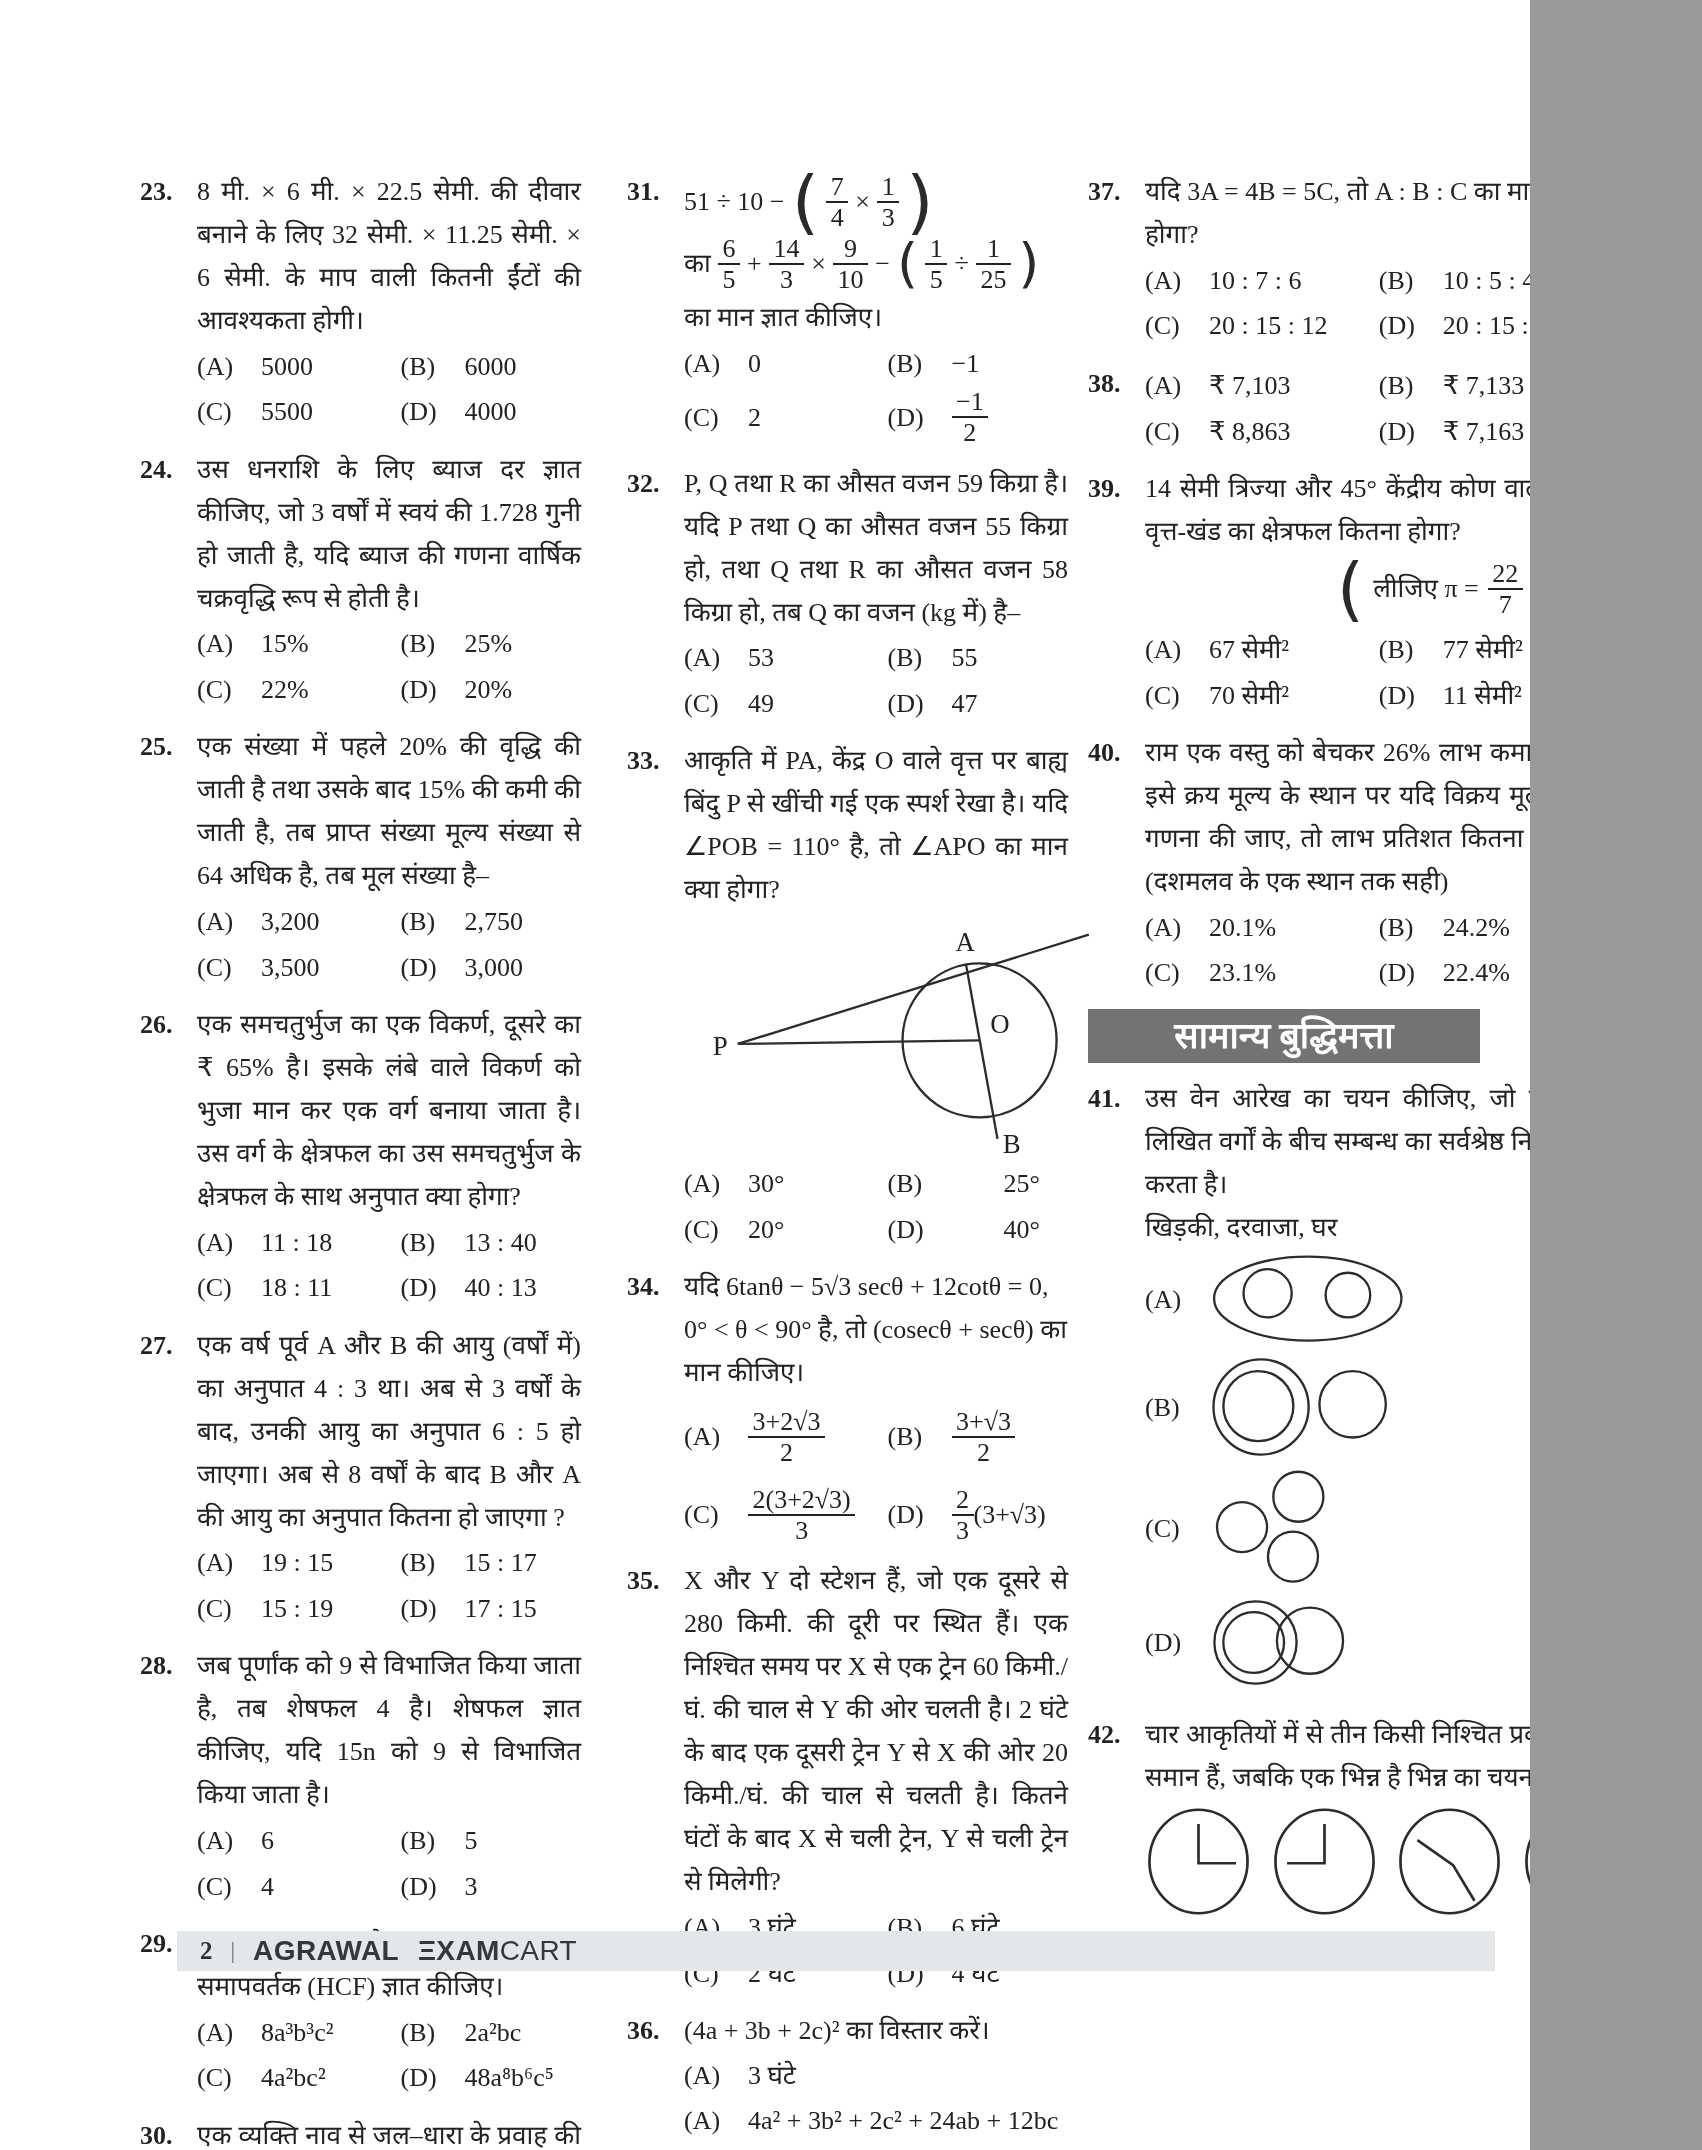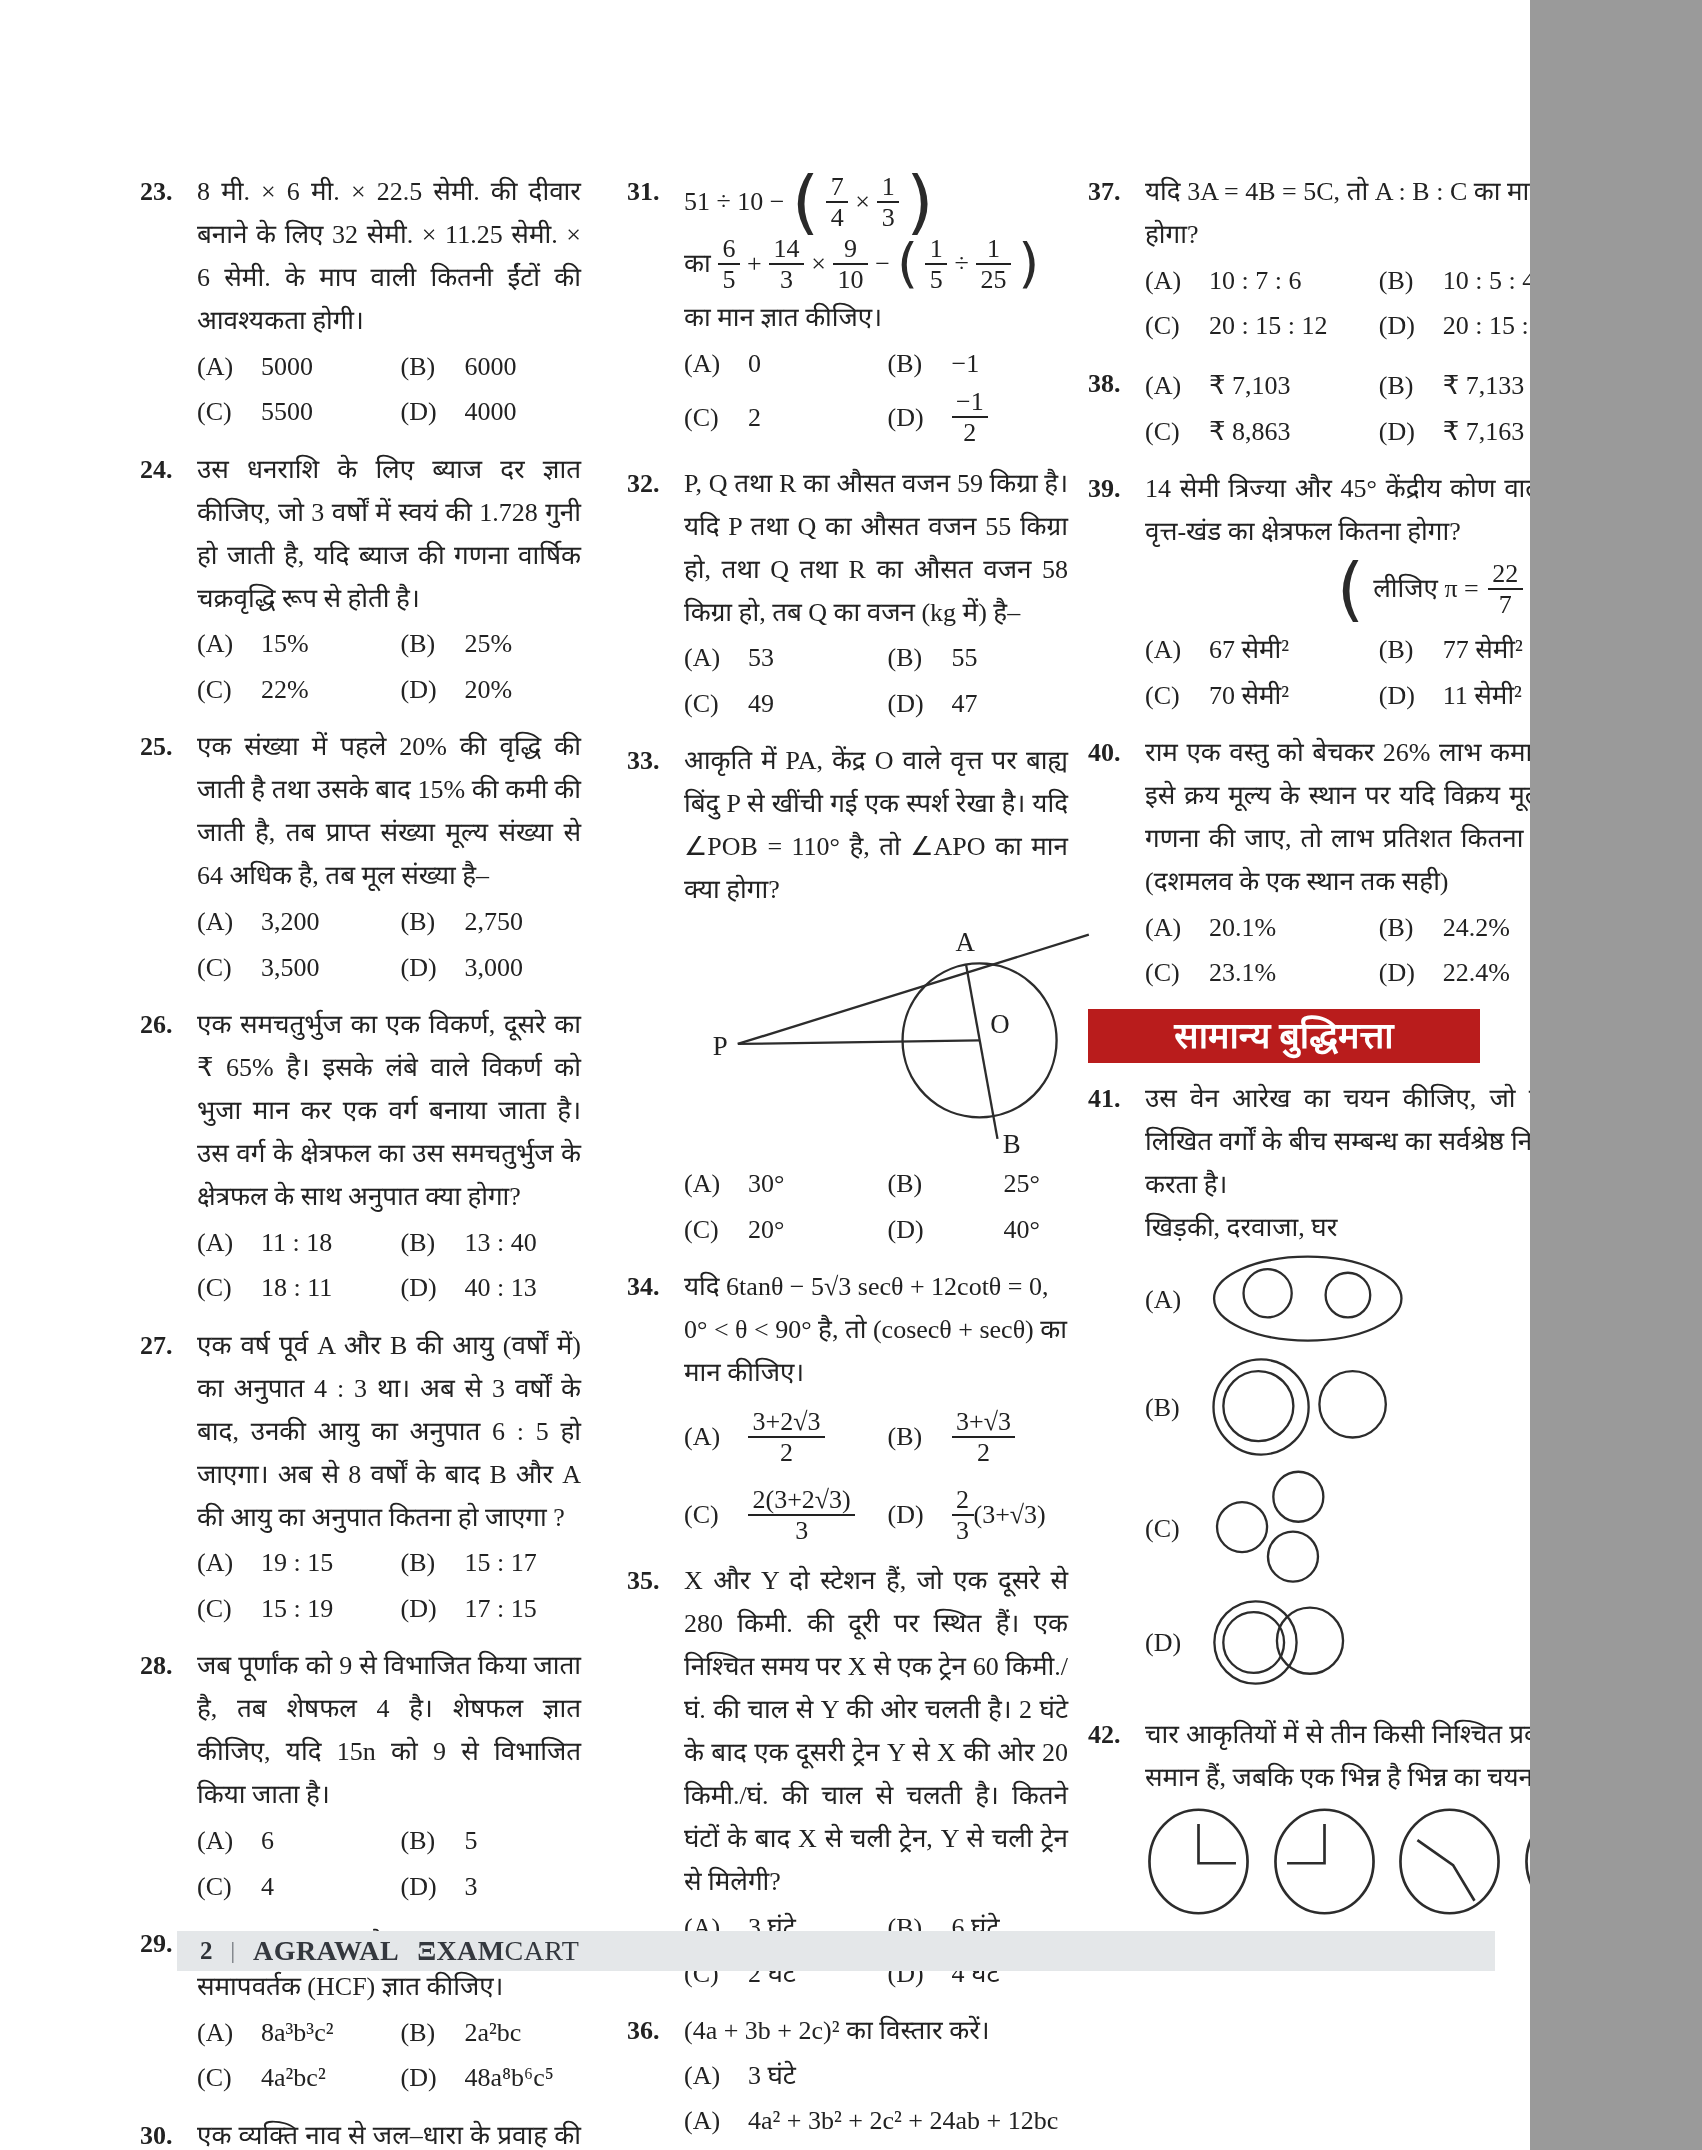--- a/index.html
+++ b/index.html
@@ -21,34 +21,34 @@
   .ovgap{margin-left:52px;}
   .mrow{display:flex;align-items:center;gap:7.2px;margin:1.8px 0;white-space:nowrap;}
   .fr{display:inline-block;text-align:center;vertical-align:middle;line-height:1.12;}
   .fr .fn{display:block;padding:0 4.5px;}
   .fr .fd{display:block;border-top:2.7px solid #222;padding:0 4.5px;}
   .bp{font-size:70px;font-weight:400;line-height:0;transform:scaleY(1.0);display:inline-block;
       font-family:"DejaVu Sans",sans-serif;color:#2a2a2a;}
   .bps{font-size:54px;}
   .pinote{display:flex;align-items:center;gap:9px;width:max-content;margin:5.4px 27px 9px auto;}
   .fig{display:block;margin:3.6px 0 7.2px 0;}
-  .sechead{background:#b91c1c;color:#ffffff;text-align:center;font-weight:700;font-size:36px;
+  .sechead{background:#737373;color:#ffffff;text-align:center;font-weight:700;font-size:36px;
            line-height:54px;height:54px;width:392px;margin:12.5px 0 14.3px 0;}
   .vrow{display:flex;align-items:center;margin:5.4px 0 9px 0;}
   .vrow .ol{width:64px;}
   .clockwrap{display:flex;justify-content:space-between;width:484px;margin:9px 0 0 0;}
   .clock{text-align:center;}
   .clock .cl{display:block;margin-top:1.8px;}
   .contline{text-align:right;padding-right:30px;}
   .stray{margin-top:1.8px;display:flex;}
   .footer{position:absolute;left:177px;top:1931px;width:1318px;height:40px;background:#e4e7e9;
           display:flex;align-items:center;}
   .fpage{font-weight:700;font-size:25px;margin-left:23px;color:#2e3237;}
   .fsep{margin:0 18px;color:#6a6f75;font-size:23px;}
-  .fbrand{font-family:Liberation Serif, serif;font-size:28px;color:#34383e;
+  .fbrand{font-family:Liberation Sans, sans-serif;font-size:28px;color:#34383e;
           letter-spacing:0.4px;}
   .fb1{font-weight:700;}
   .fb2{font-weight:700;margin-left:10.7px;}
   .fb3{font-weight:400;}
   svg{display:inline-block;}
   .sline{stroke:#2c2c2c;stroke-width:3;fill:none;}
   .sline2{stroke:#2c2c2c;stroke-width:2.6;fill:none;}
   .svgtxt{font-family:"Liberation Serif",serif;font-size:30px;fill:#222;}
 </style>
 </head>

